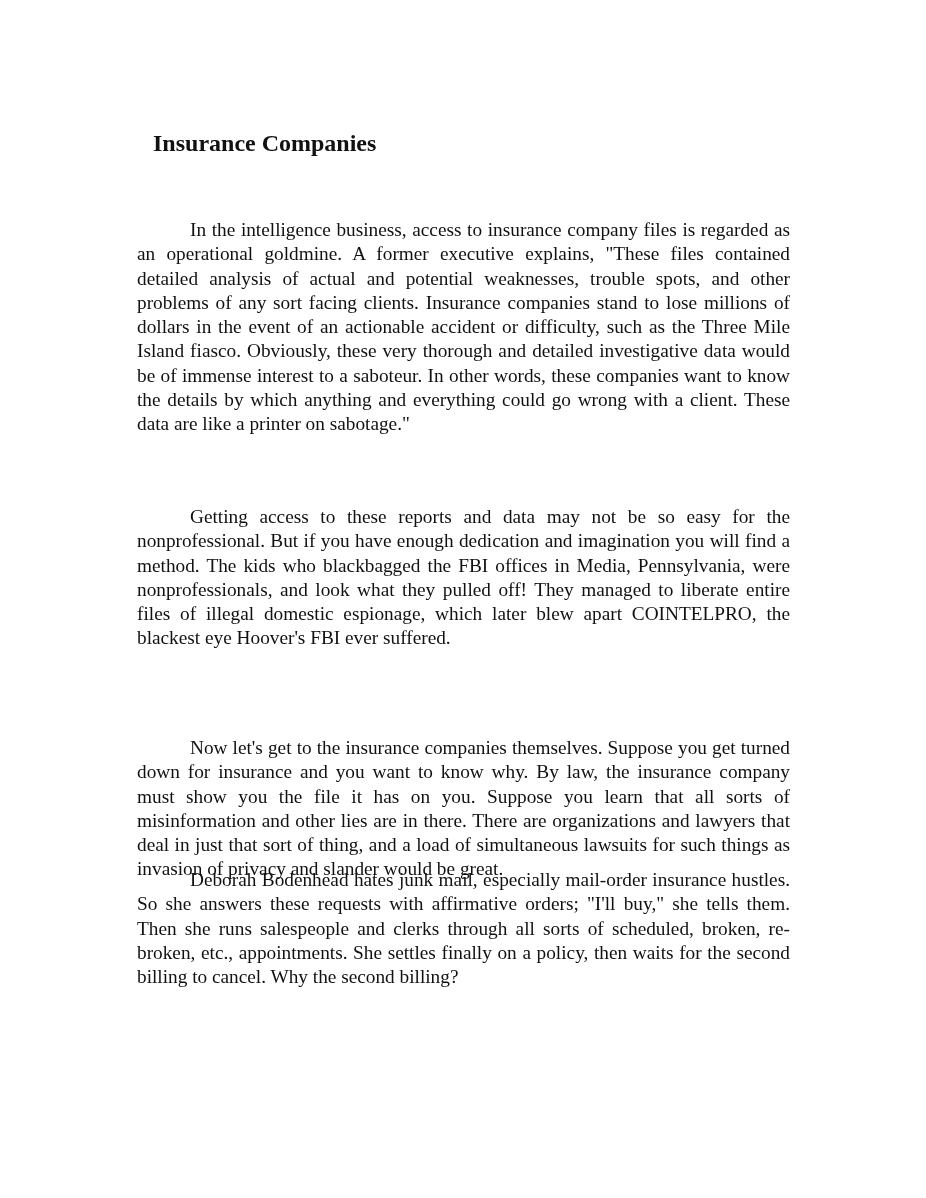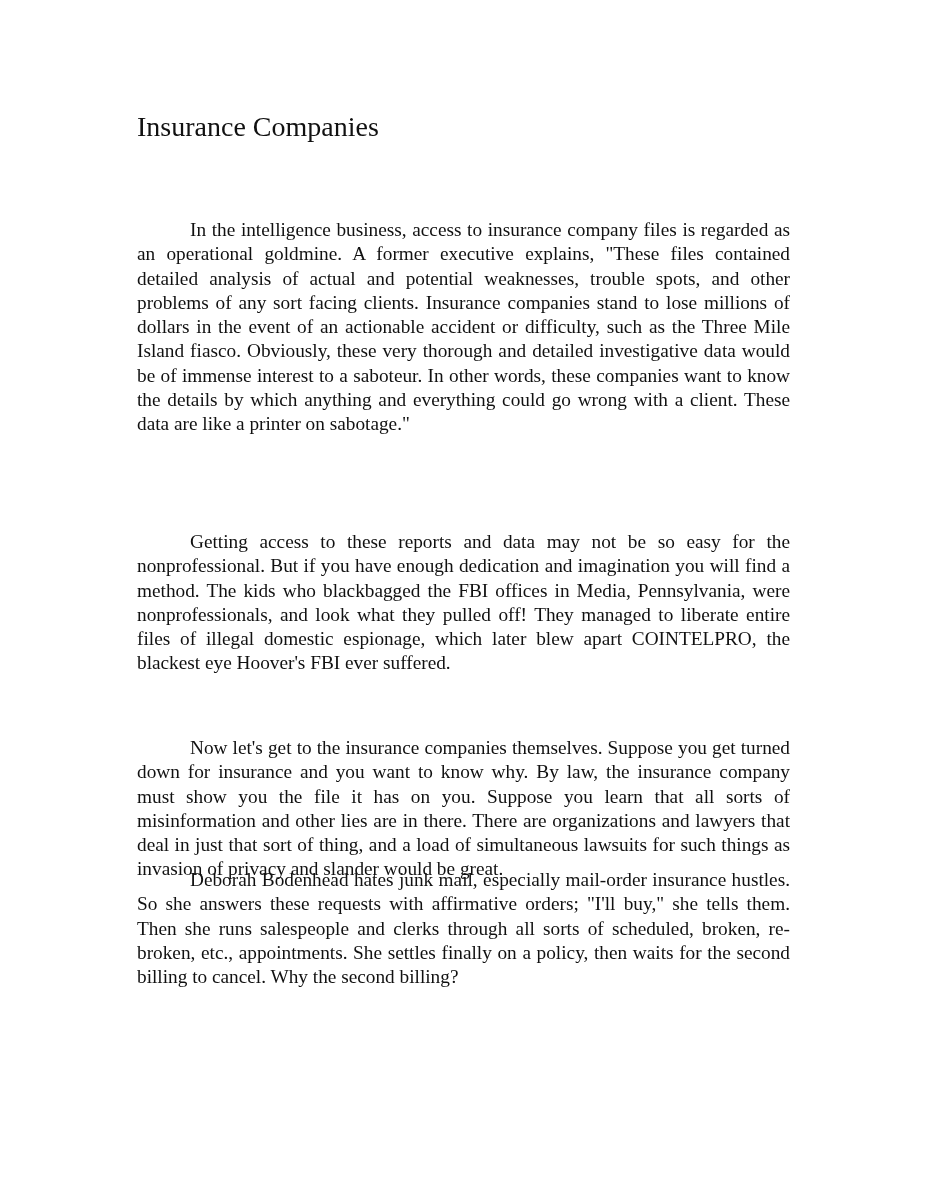--- a/index.html
+++ b/index.html
@@ -4,30 +4,30 @@
 <style>
   html, body { margin: 0; padding: 0; background: #ffffff; }
   body { width: 926px; height: 1198px; position: relative; overflow: hidden; }
   .page {
     position: absolute; left: 137px; top: 0; width: 653px;
     font-family: "Liberation Serif", "DejaVu Serif", serif;
     color: #111111;
   }
   .title {
     position: absolute; top: 109px; left: 0;
-    font-size: 28px; line-height: 36px; font-weight: normal; margin: 0;
+    font-size: 24px; line-height: 36px; font-weight: bold; margin: 16px;
     white-space: nowrap;
   }
   .para {
     position: absolute; left: 0; width: 653px; margin: 0;
     font-size: 19.3px; line-height: 24.3px;
     text-align: justify; text-indent: 53px;
   }
   #p1 { top: 218px; }
-  #p2 { top: 530px; }
+  #p2 { top: 505px; }
   #p3 { top: 704px; margin-top: 32px; }
   #p4 { top: 868px; }
 </style>
 </head>
 <body>
 
 <div class="page">
   <h1 class="title">Insurance Companies</h1>
   <p class="para" id="p1">In the intelligence business, access to insurance company files is regarded as an operational goldmine.  A former executive explains, "These files contained detailed analysis of actual and potential weaknesses, trouble spots, and other problems of any sort facing clients.  Insurance companies stand to lose millions of dollars in the event of an actionable accident or difficulty, such as the Three Mile Island fiasco.  Obviously, these very thorough and detailed investigative data would be of immense interest to a saboteur.  In other words, these companies want to know the details by which anything and everything could go wrong with a client.  These data are like a printer on sabotage."</p>
   <p class="para" id="p2">Getting access to these reports and data may not be so easy for the nonprofessional.  But if you have enough dedication and imagination you will find a method.  The kids who blackbagged the FBI offices in Media, Pennsylvania, were nonprofessionals, and look what they pulled off!  They managed to liberate entire files of illegal domestic espionage, which later blew apart COINTELPRO, the blackest eye Hoover's FBI ever suffered.</p>

